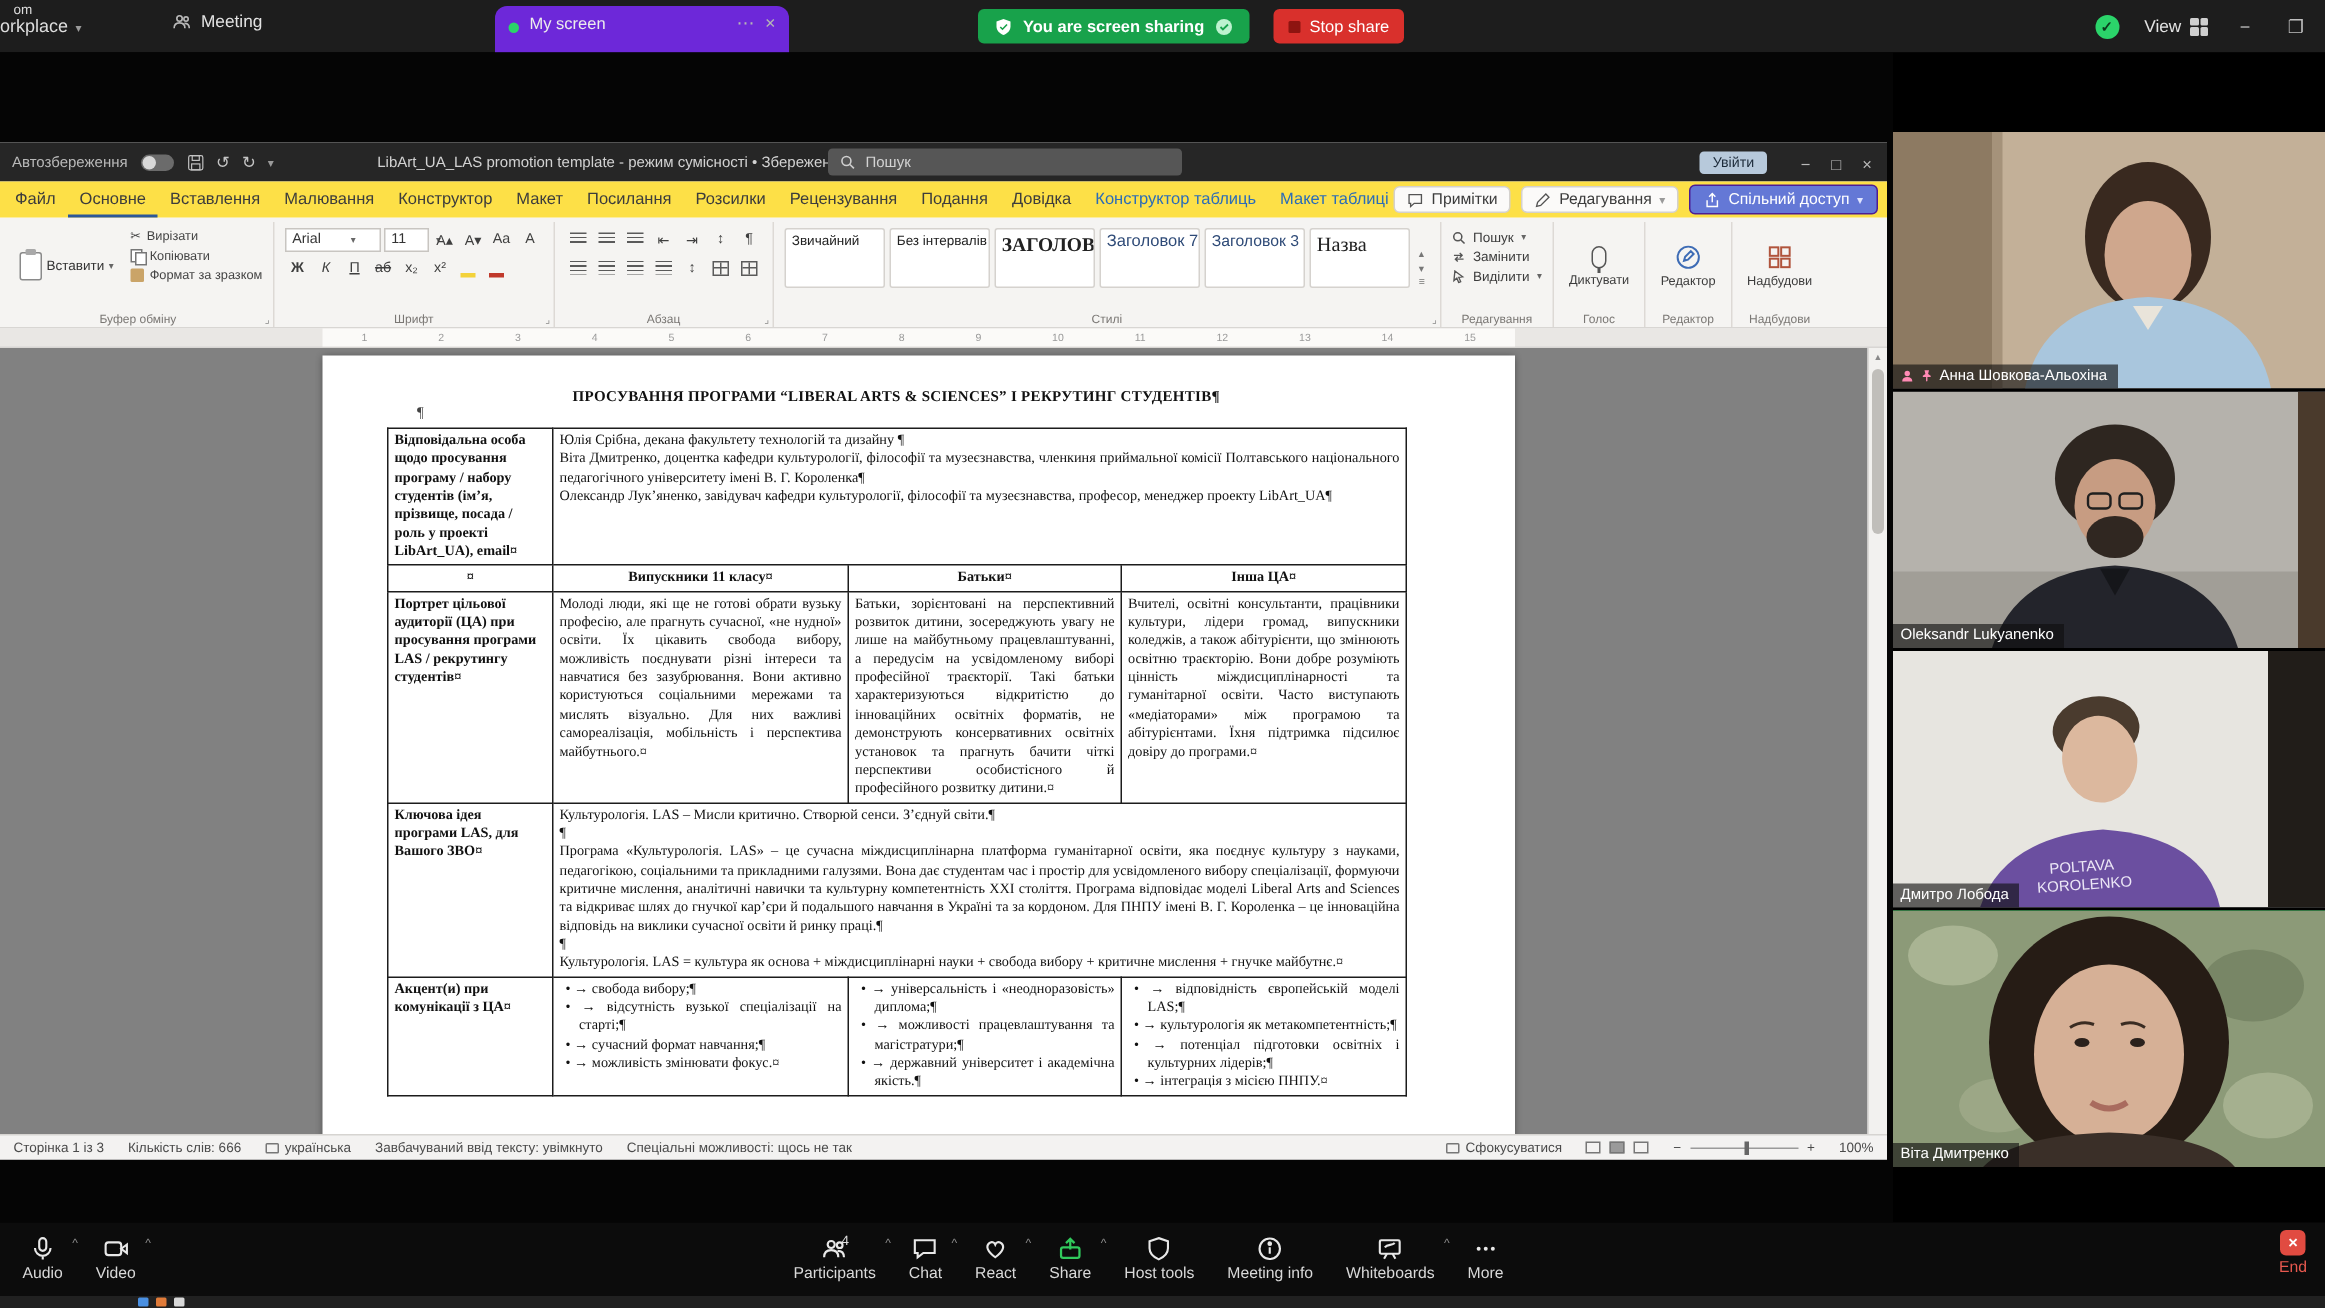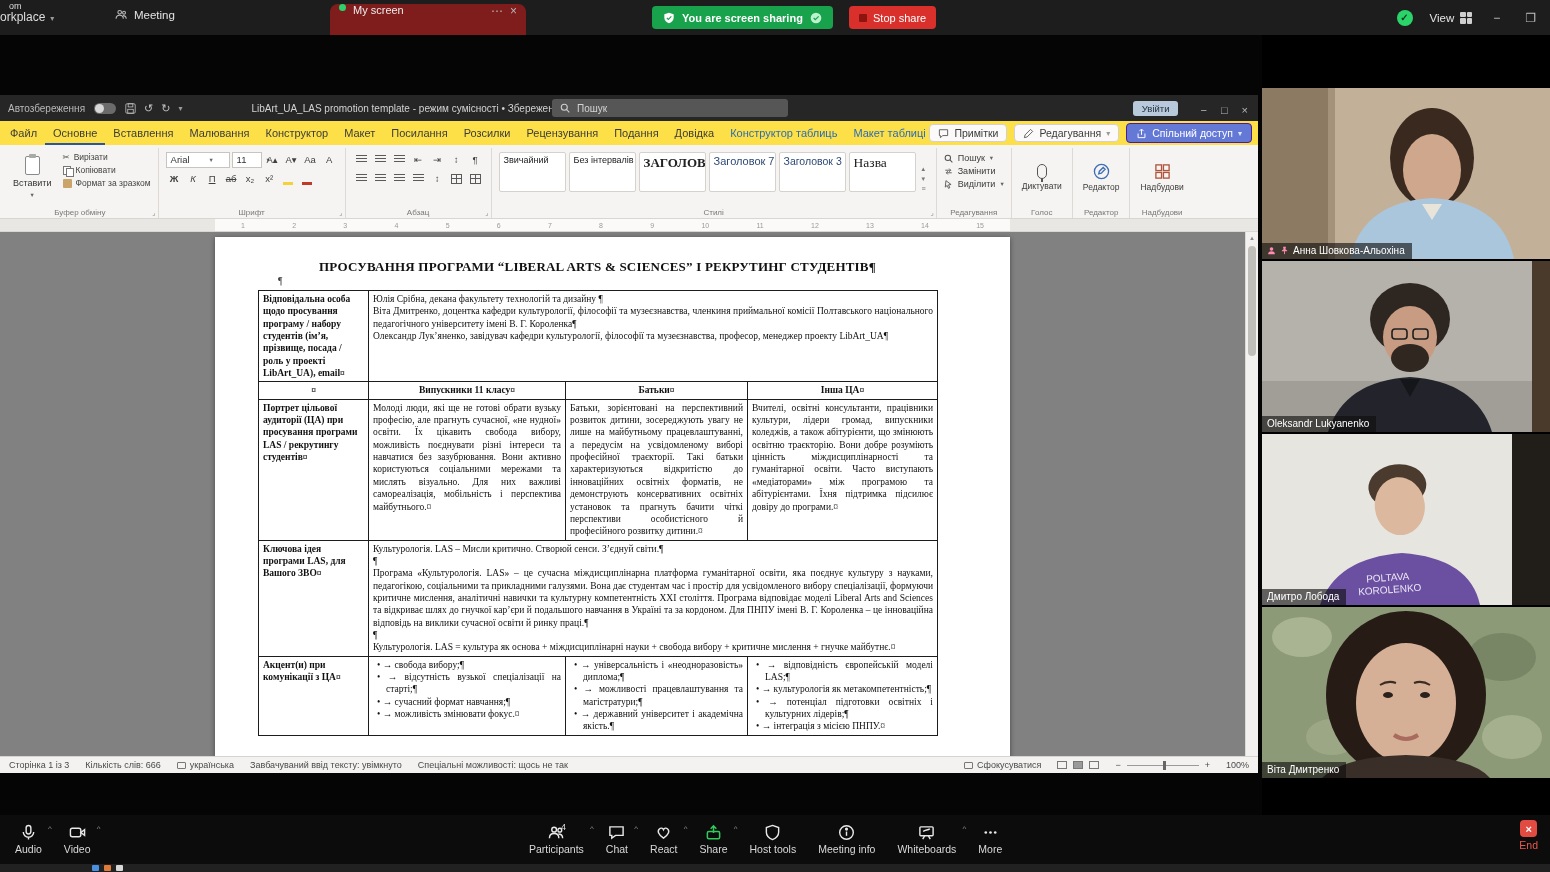--- a/index.html
+++ b/index.html
@@ -6,21 +6,21 @@
   html,body{width:1550px;height:872px;background:#000;font-family:"Liberation Sans",sans-serif}
   .screen{width:1550px;height:872px;display:flex;flex-direction:column;position:relative;overflow:hidden;background:#000}
 
   
   .ztop{flex:0 0 35px;background:#1d1d1d;position:relative;color:#c9c9c9}
   .brand{position:absolute;left:0;top:1px;line-height:1.15;color:#ddd}
   .brand .b1{font-size:9px;margin-left:9px}
   .brand .b2{font-size:12px;display:flex;align-items:center;gap:5px}
   .chev{font-size:8px;color:#9a9a9a}
   .meeting-tab{position:absolute;left:115px;top:8px;display:flex;align-items:center;gap:6px;font-size:11.5px;color:#e3e3e3}
-  .screen-tab{position:absolute;left:330px;top:4px;width:196px;height:31px;background:#7f1d1d;border-radius:8px 8px 0 0;display:flex;align-items:flex-start;gap:7px;padding:0 9px;font-size:11px;color:#ececec}
+  .screen-tab{position:absolute;left:330px;top:4px;width:196px;height:31px;background:#6d28d9;border-radius:8px 8px 0 0;display:flex;align-items:flex-end;gap:7px;padding:13px 9px;font-size:11px;color:#ececec}
   .gdot{width:7px;height:7px;border-radius:50%;background:#2bd46a}
   .screen-tab .sp{flex:1}
   .tabbtn{color:#b5b5b5;font-size:12px;cursor:default}
   .share-pill{position:absolute;left:652px;top:6px;height:23px;background:#18a24b;border-radius:4px;display:flex;align-items:center;gap:7px;padding:0 11px;color:#fff;font-size:11px;font-weight:bold}
   .stop-pill{position:absolute;left:849px;top:6px;height:23px;background:#d9302c;border-radius:4px;display:flex;align-items:center;gap:6px;padding:0 10px;color:#fff;font-size:11px}
   .stop-sq{width:8px;height:8px;background:#8e1410;border-radius:1px}
   .ztop-right{position:absolute;right:10px;top:0;height:35px;display:flex;align-items:center;gap:17px}
   .shieldok{width:16px;height:16px;border-radius:50%;background:#2bd46a;color:#0b3a1c;font-size:10px;display:flex;align-items:center;justify-content:center;font-weight:bold}
   .view-btn{display:flex;align-items:center;gap:6px;font-size:11.5px;color:#e3e3e3}
   .grid-icon{width:12px;height:12px;display:grid;grid-template-columns:1fr 1fr;gap:1px}
@@ -55,21 +55,21 @@
   .rgroup{display:flex;position:relative;padding:2px 7px 14px 7px;border-right:1px solid #ddd9d5}
   .glabel{position:absolute;bottom:1px;left:0;right:0;text-align:center;font-size:8px;color:#7a7774;white-space:nowrap}
   .gexp{position:absolute;bottom:1px;right:2px;font-size:7px;color:#8a8a8a}
   .vcol{display:flex;flex-direction:column}
   .rrow{display:flex;align-items:center;gap:2px;height:19px}
   .sb{min-width:17px;height:16px;display:flex;align-items:center;justify-content:center;font-size:9.5px;color:#3f3f3f;border-radius:2px;padding:0 2px}
   .sb b{font-weight:bold}.sb i{font-style:italic}.sb u{text-decoration:underline}
   .sb .lt{text-decoration:line-through}
   .sel{border:1px solid #c8c5c1;background:#fff;height:16px;font-size:9.5px;display:flex;align-items:center;padding:0 4px;gap:20px;color:#333}
   .mini-caret{font-size:6.5px;color:#666}
-  .paste-big{display:flex;flex-direction:column;align-items:center;justify-content:center;gap:3px;font-size:9px;color:#333;padding:0 4px}
+  .paste-big{display:flex;align-items:center;justify-content:center;gap:3px;font-size:9px;color:#333;padding:0 4px}
   .clip-icon{width:15px;height:19px;border:1px solid #8a8a8a;border-radius:2px;background:#fff;position:relative}
   .clip-icon:before{content:"";position:absolute;left:3px;top:-3px;width:7px;height:4px;background:#a9a9a9;border-radius:1px}
   .clip-mini{display:flex;flex-direction:column;gap:3px;font-size:8.5px;color:#444;margin-left:7px;padding-top:2px}
   .clip-mini div{display:flex;align-items:center;gap:4px;white-space:nowrap}
   .i-copy{width:9px;height:9px;position:relative}
   .i-copy:before,.i-copy:after{content:"";position:absolute;width:6px;height:7px;border:1px solid #777;background:#fff}
   .i-copy:before{left:0;top:0}.i-copy:after{left:3px;top:2px}
   .i-brush{width:9px;height:9px;background:#caa468;border-radius:1px}
   .icon-lines{width:11px;height:9px;background:repeating-linear-gradient(to bottom,#5a5a5a 0 1px,transparent 1px 3px)}
   .icon-grid{width:11px;height:10px;border:1px solid #5a5a5a;background:linear-gradient(#5a5a5a,#5a5a5a) center/100% 1px no-repeat,linear-gradient(#5a5a5a,#5a5a5a) center/1px 100% no-repeat}
@@ -86,21 +86,21 @@
   .edit-col div{display:flex;align-items:center;gap:5px;white-space:nowrap}
   .bigbtn{display:flex;flex-direction:column;align-items:center;gap:2px;font-size:8.5px;color:#3c3c3c;justify-content:center;padding:0 3px;white-space:nowrap}
   .micg{width:10px;height:15px;border:1px solid #555;border-radius:5px;position:relative}
   .micg:after{content:"";position:absolute;left:3px;bottom:-4px;width:2px;height:4px;background:#555}
 
   .w-ruler{flex:0 0 13px;background:#e9e7e4;position:relative;border-bottom:1px solid #d8d6d3}
   .ruler-scale{position:absolute;left:215px;width:795px;top:0;bottom:0;background:#fbfaf8;display:flex;justify-content:space-between;align-items:center;padding:0 26px;font-size:7px;color:#9a9a9a}
 
   .w-canvas{flex:1;background:#818181;position:relative;overflow:hidden}
   .page{position:absolute;left:215px;top:5px;width:795px;height:540px;background:#fff;box-shadow:0 1px 5px rgba(0,0,0,.45);padding:22px 0 0 43px;font-family:"Liberation Serif",serif;color:#111}
-  .doc-title{width:679px;text-align:center;font-weight:bold;font-size:13px;letter-spacing:.2px}
+  .doc-title{width:679px;text-align:center;font-weight:bold;font-size:10px;letter-spacing:.2px}
   .pmark{font-size:10px;color:#444;height:14px;padding-left:20px}
   .doc-table{width:679px;border-collapse:collapse;table-layout:fixed;font-size:9.5px;line-height:1.3;margin-top:1px}
   .doc-table td{border:1px solid #1c1c1c;padding:2px 4px;vertical-align:top;text-align:justify}
   .doc-table td.lbl{font-weight:bold;text-align:left}
   .doc-table tr.hdr td{font-weight:bold;text-align:center}
   .bl{padding-left:13px;text-indent:-9px}
   .bl:before{content:"• "}
 
   .w-scroll{position:absolute;right:0;top:0;bottom:0;width:13px;background:#f2f1ef;border-left:1px solid #dcdad7}
   .w-scroll .up{font-size:7px;color:#888;text-align:center;display:block;padding-top:2px}

